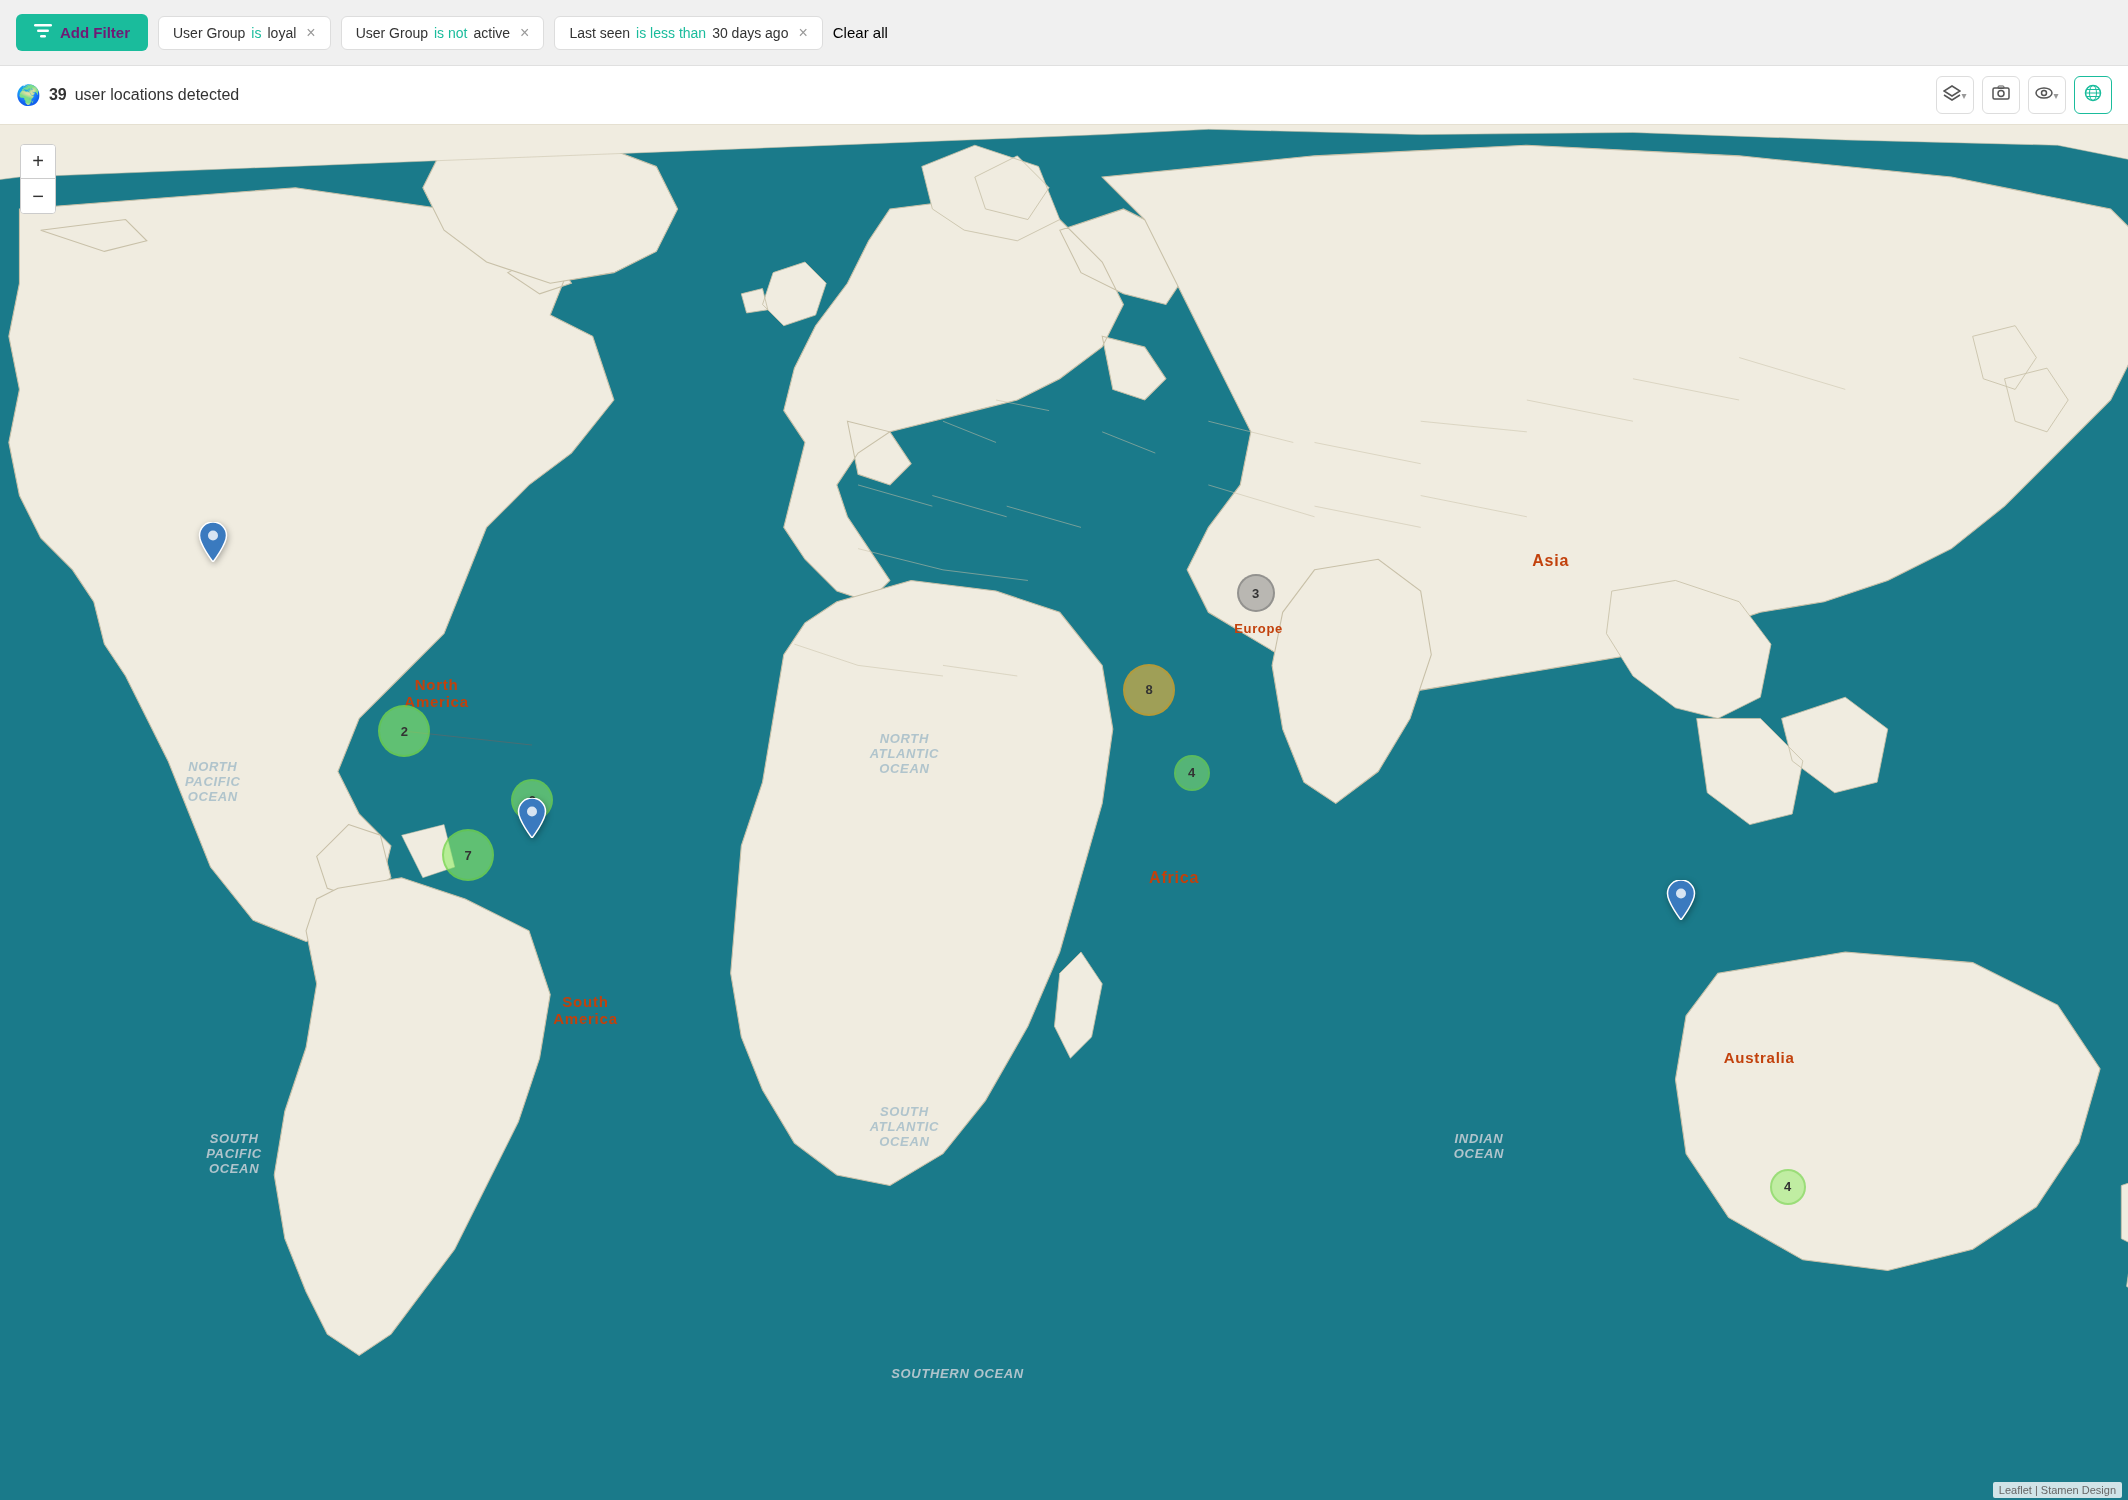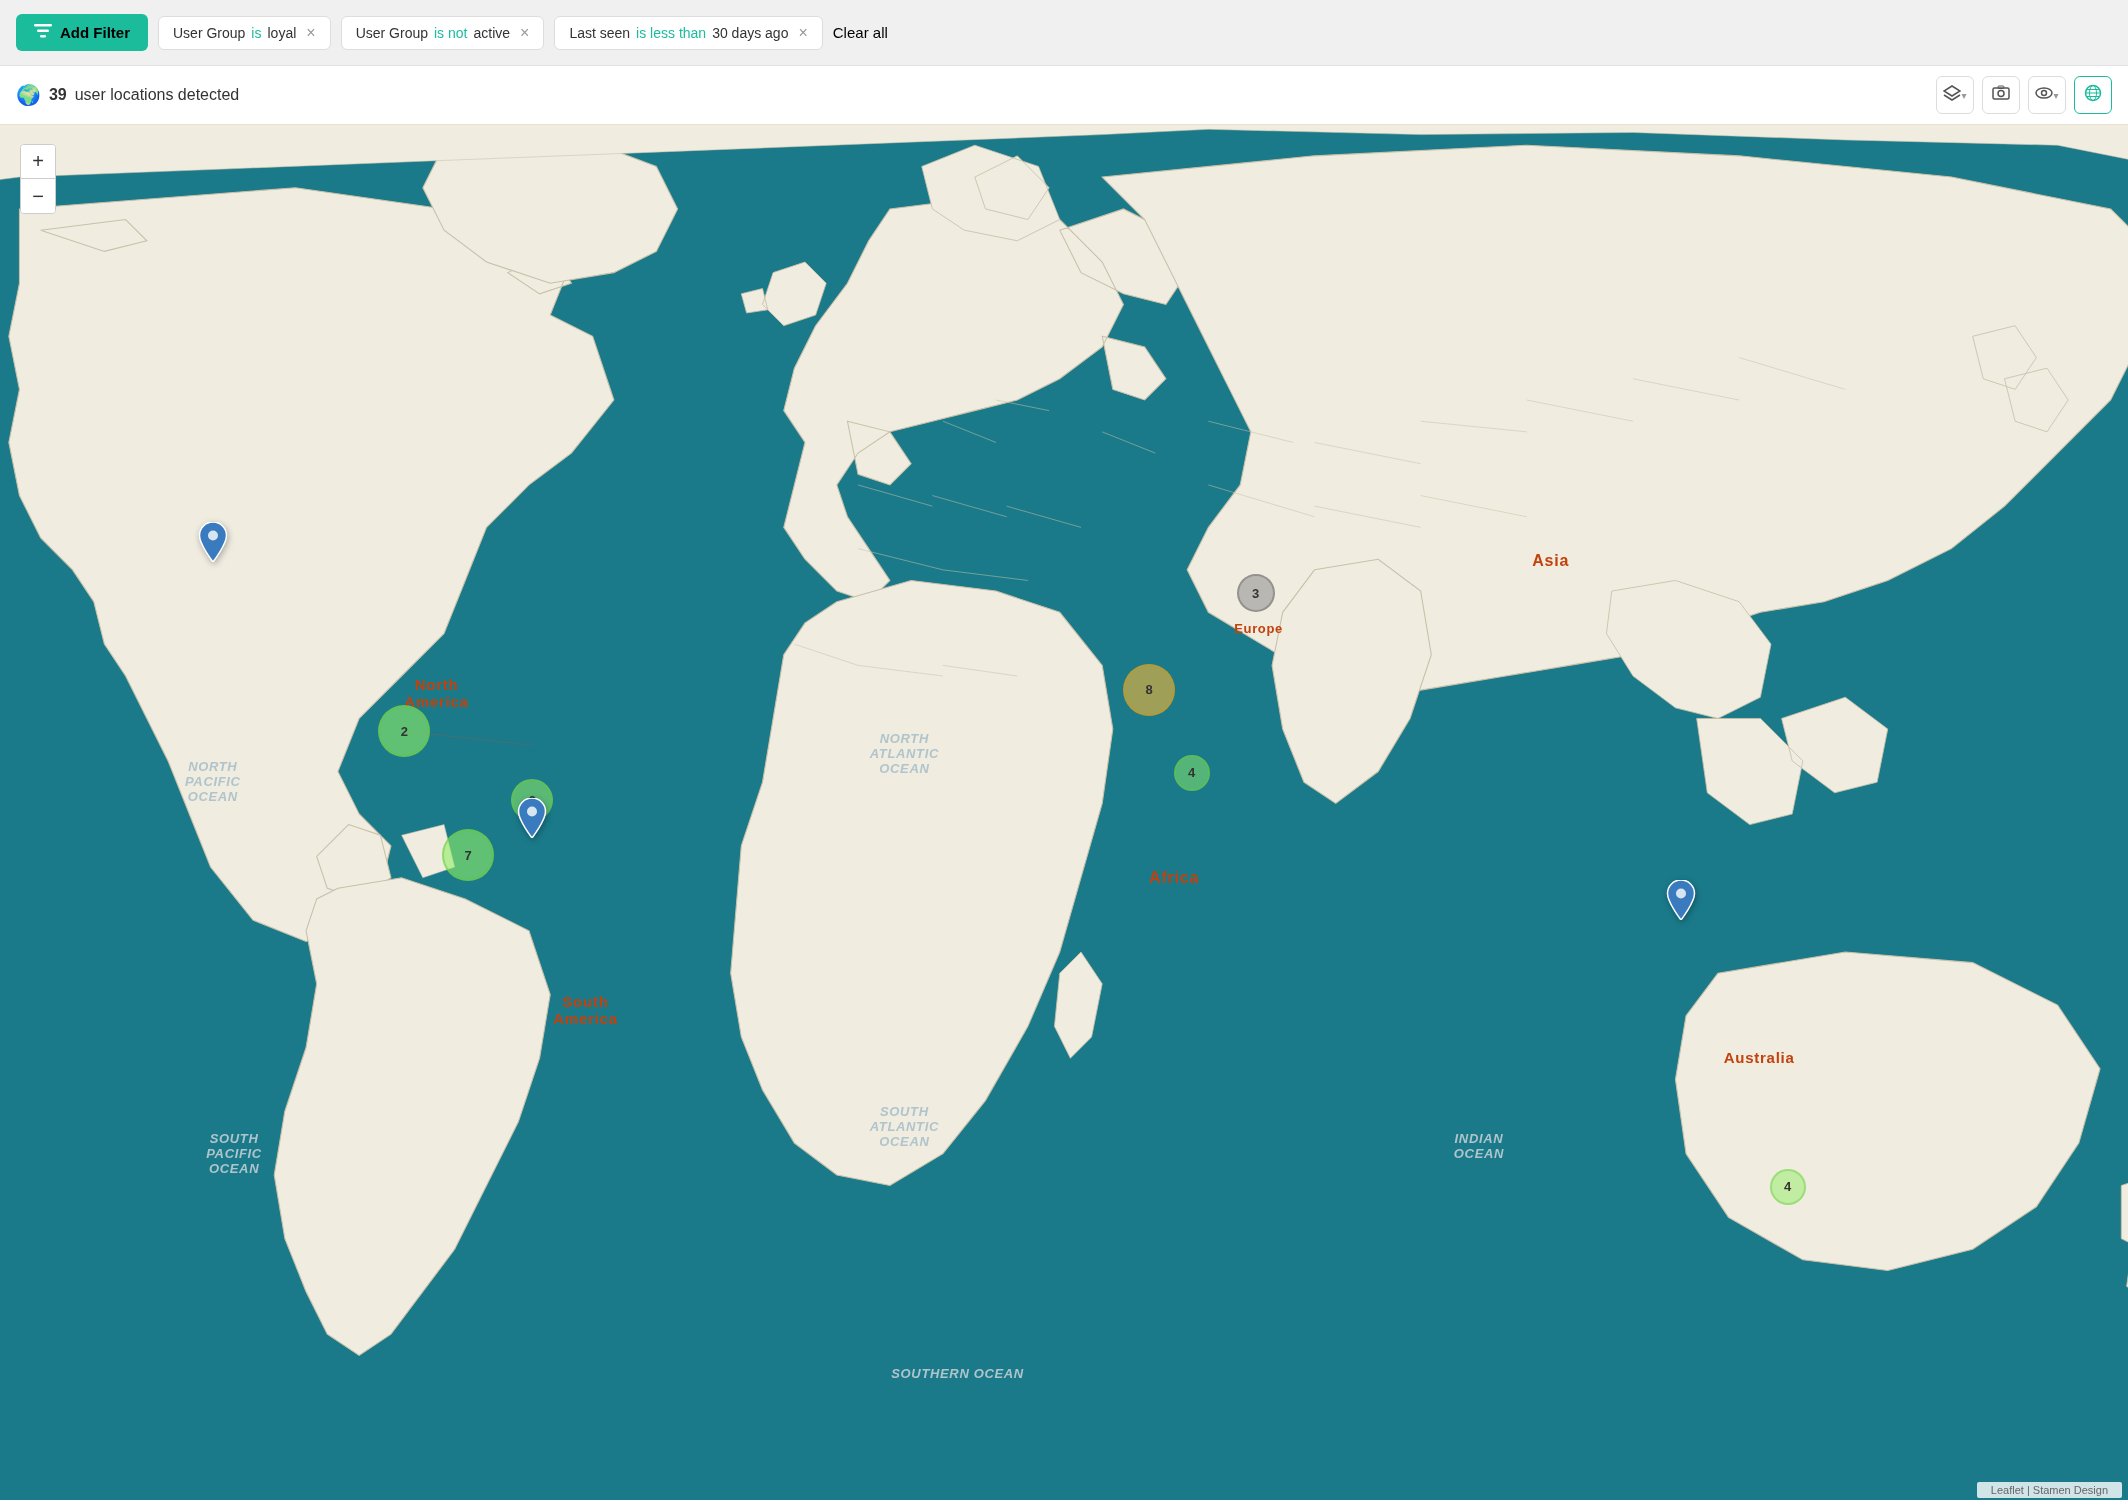--- a/index.html
+++ b/index.html
@@ -12,21 +12,21 @@
       padding: 14px 16px;
       background: #f0f0f0;
       flex-wrap: wrap;
     }
 
     .add-filter-btn {
       display: flex;
       align-items: flex-start;
       gap: 8px;
       background: #1abc9c;
-      color: #000000;
+      color: #701a75;
       border: none;
       border-radius: 6px;
       padding: 10px 18px;
       font-size: 15px;
       font-weight: 600;
       cursor: pointer;
       white-space: nowrap;
     }
 
     .filter-chip {
@@ -138,21 +138,21 @@
     }
 
     .zoom-btn:first-child { border-bottom: 1px solid #ccc; }
 
     
     .attribution {
       position: absolute;
       bottom: 6px;
       right: 6px;
       background: rgba(255,255,255,0.8);
-      padding: 2px 14px;
+      padding: 2px 6px;
       font-size: 11px;
       color: #666;
       border-radius: 2px;
     }
 
     
     .cluster {
       position: absolute;
       border-radius: 50%;
       display: flex;

